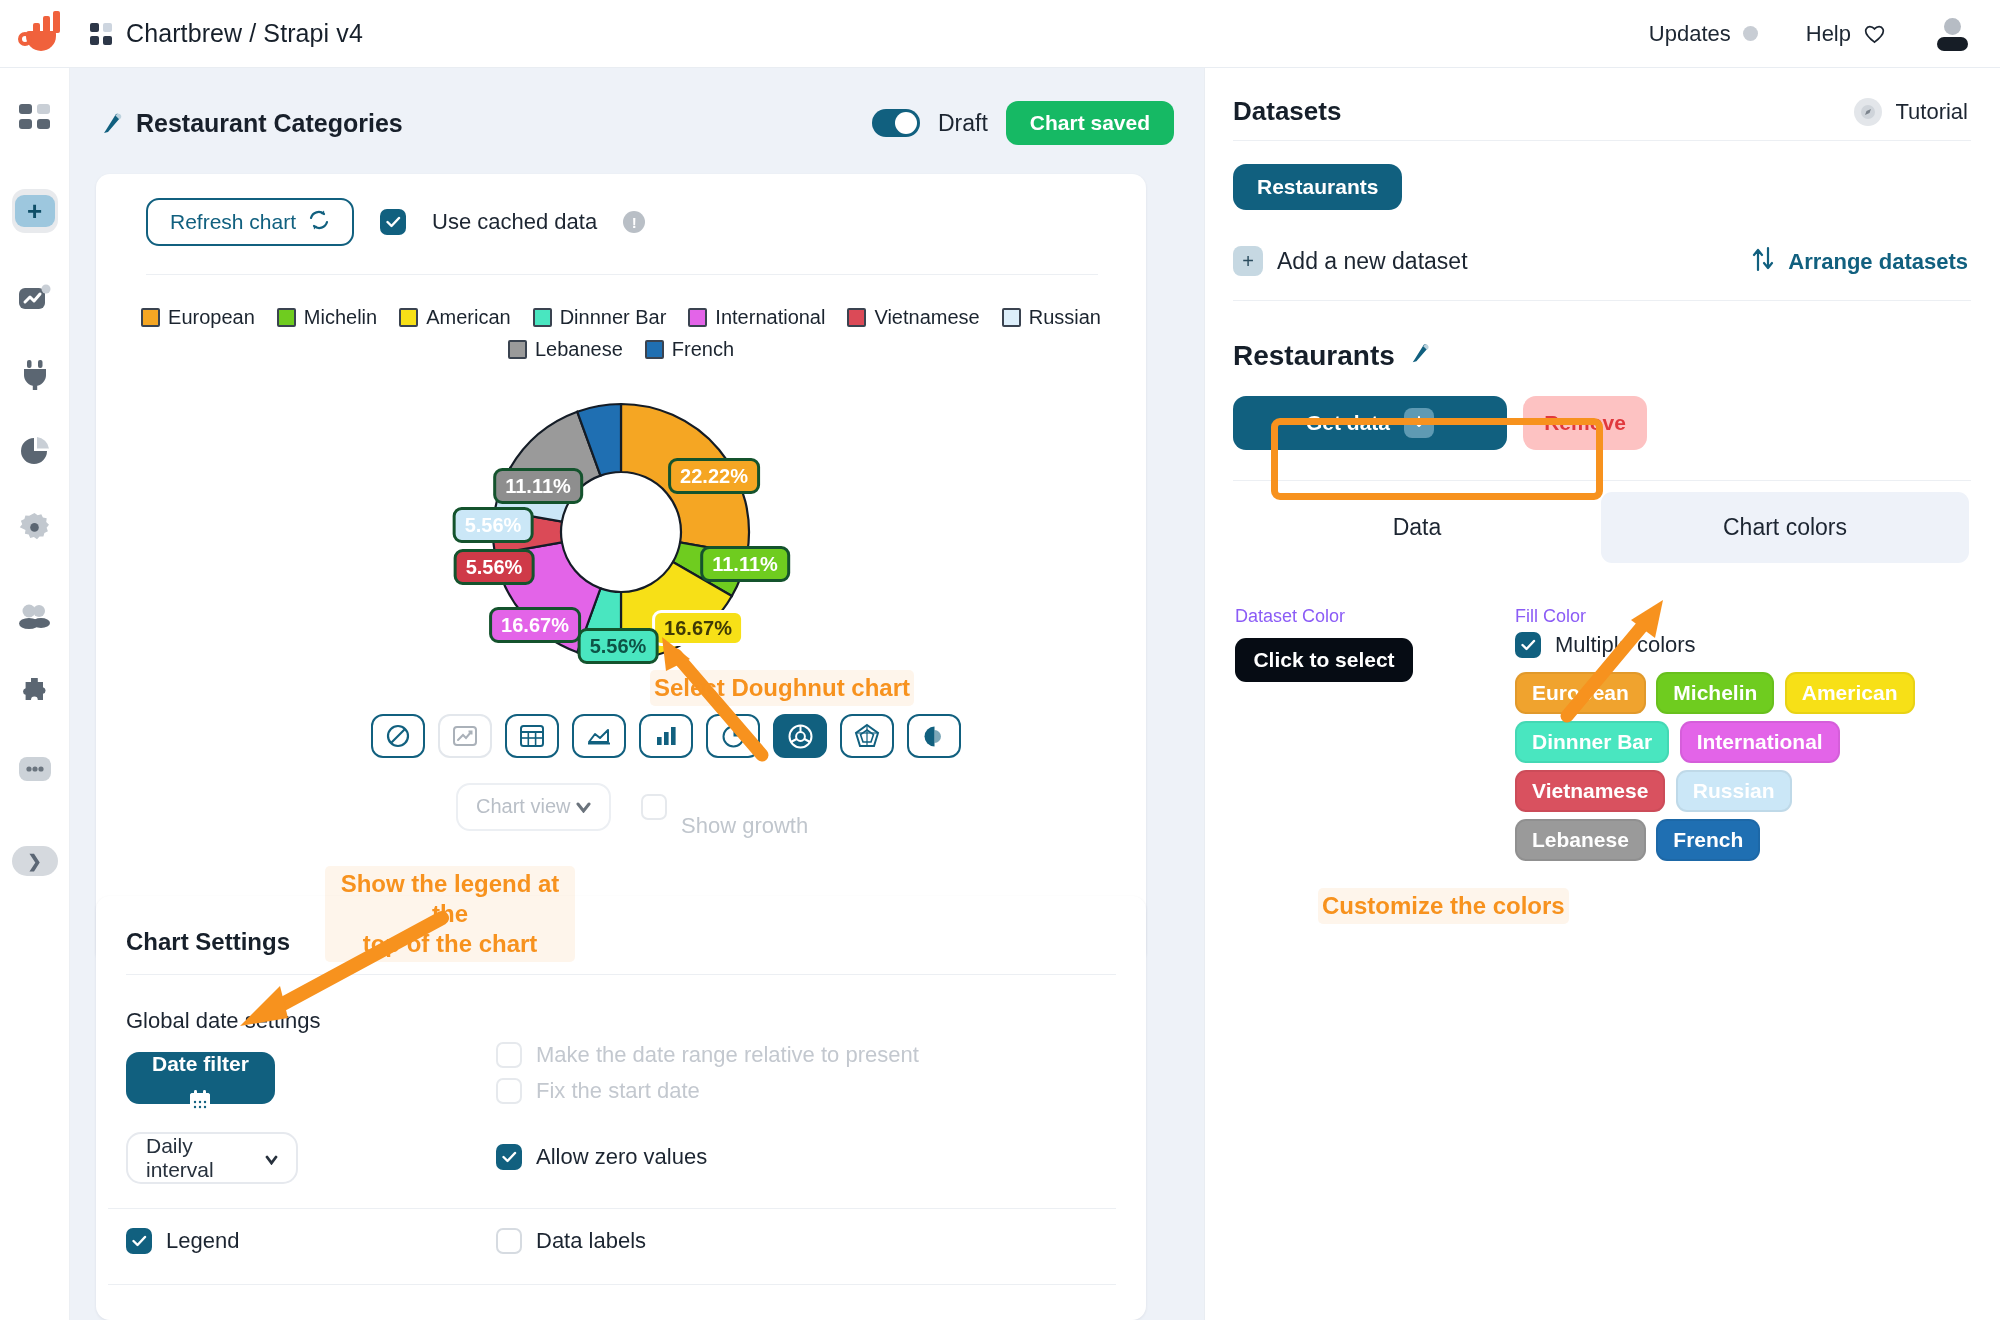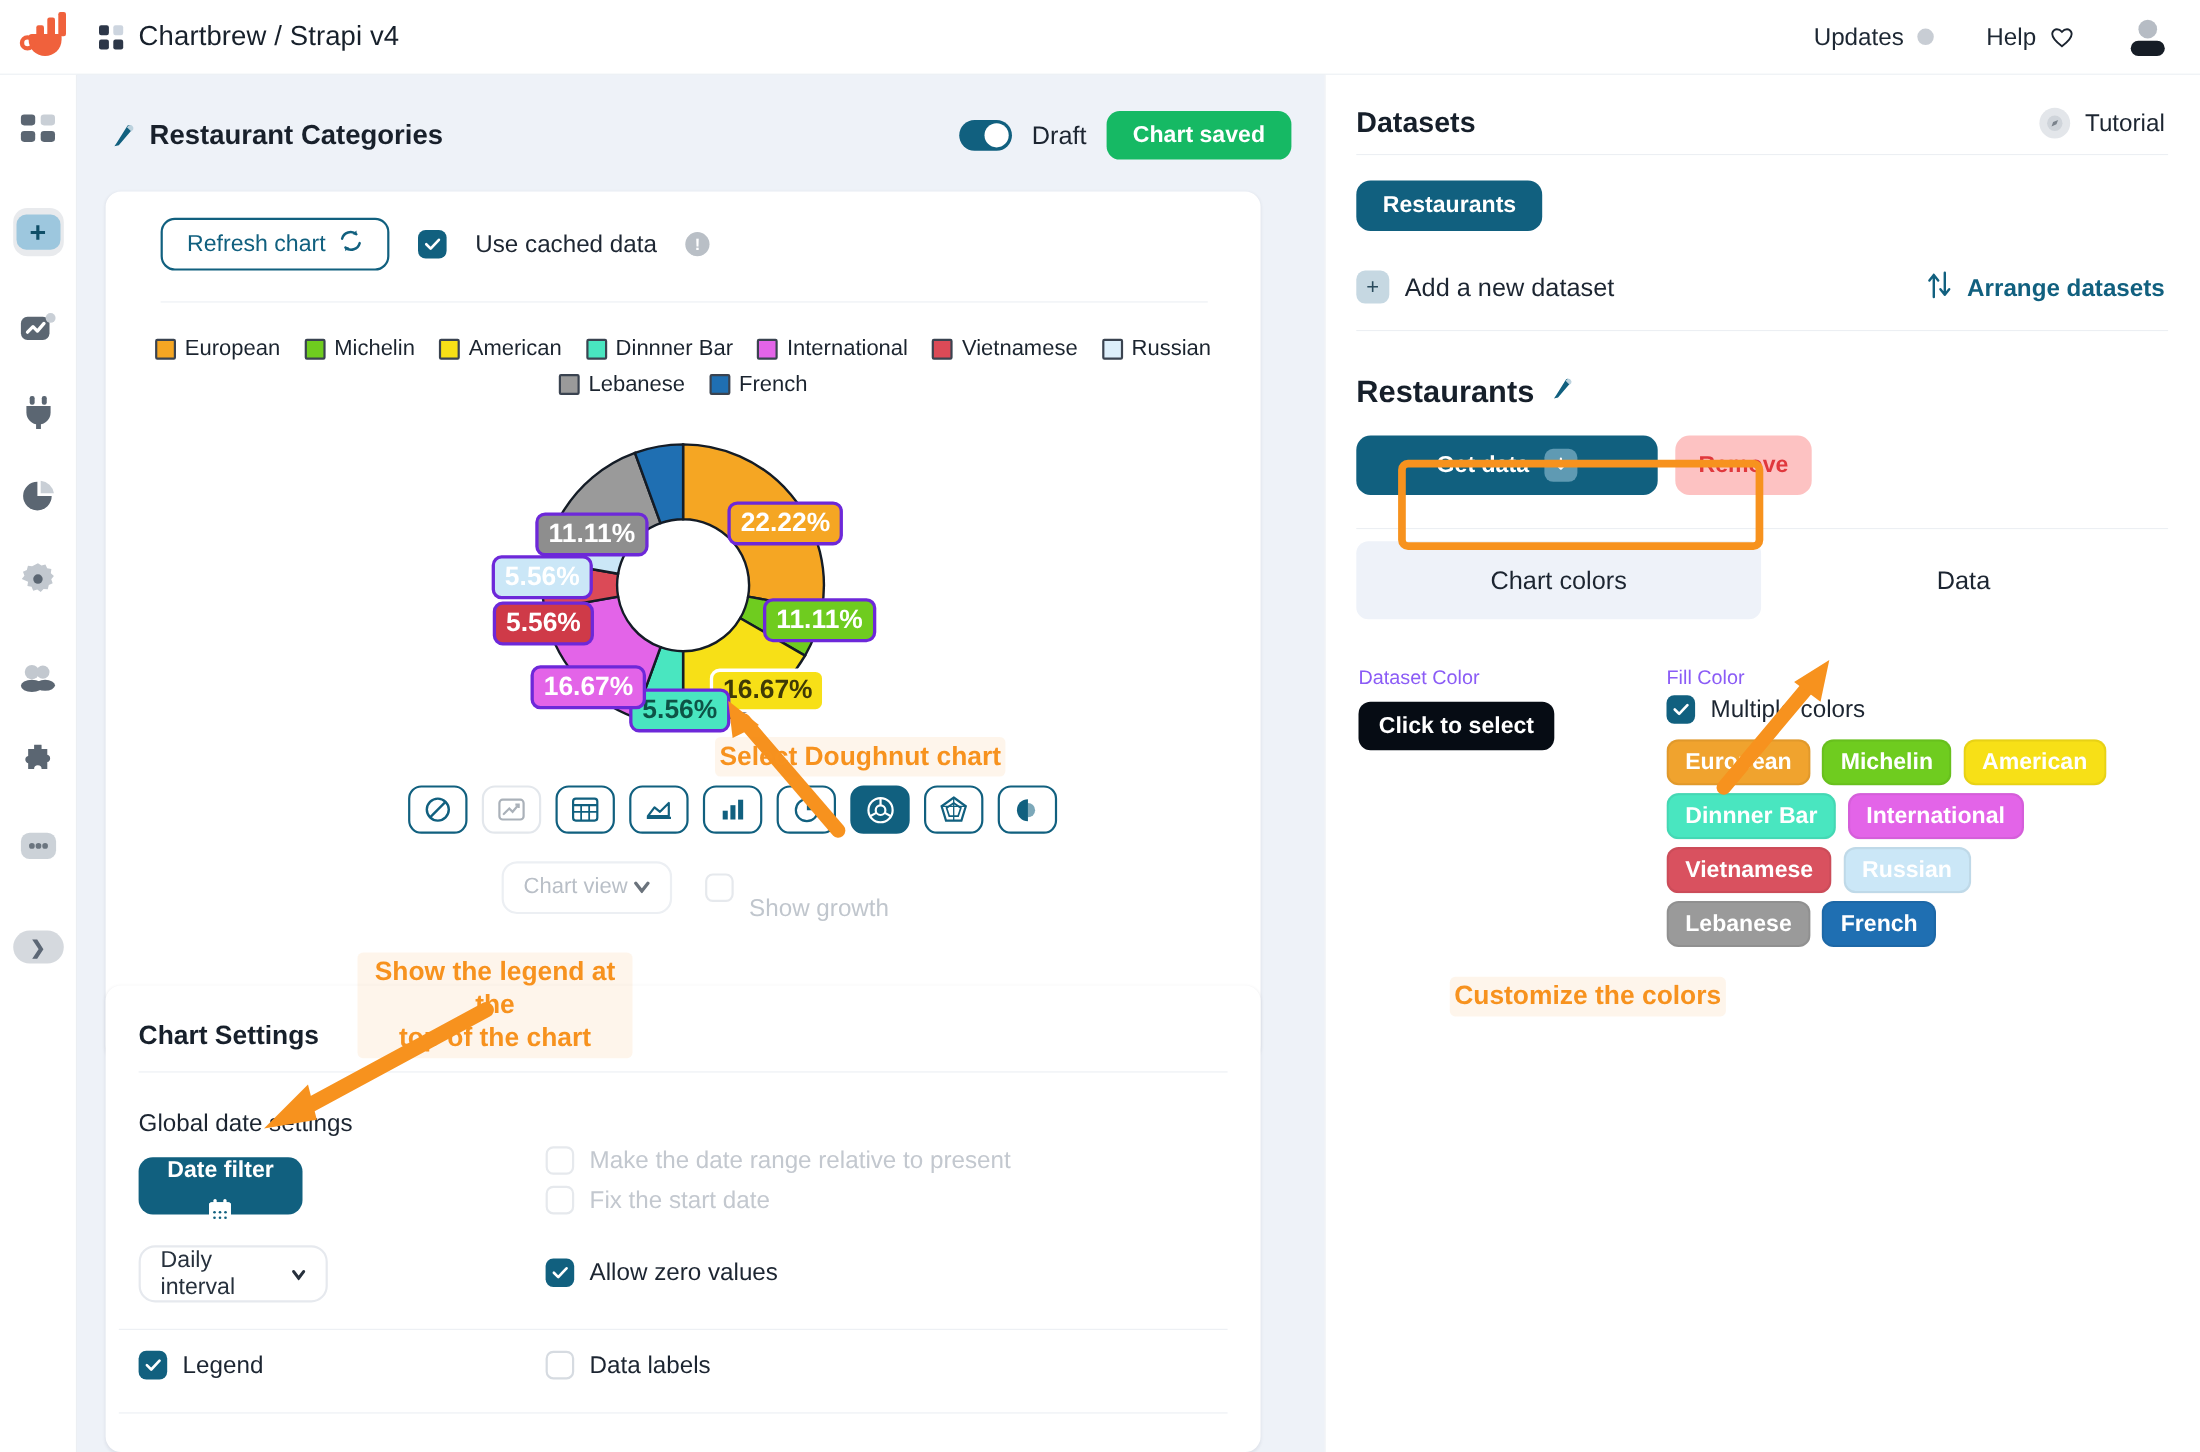--- a/index.html
+++ b/index.html
@@ -124,22 +124,22 @@
   .legend { position: absolute; left: 50px; top: 132px; width: 950px; }
   .legend-row { display: flex; justify-content: center; gap: 22px; margin-bottom: 9px; flex-wrap: nowrap; }
   .legend-item { display: flex; align-items: center; gap: 8px; font-size: 20px; color: #1b242f; white-space: nowrap; }
   .legend-swatch { width: 19px; height: 19px; border: 2px solid #3a4350; border-radius: 2px; }
 
   
   .donut-wrap { position: absolute; left: 245px; top: 198px; width: 560px; height: 320px; }
   .donut-svg { position: absolute; left: 0; top: 0; }
   .dlabel {
     position: absolute; transform: translate(-50%,-50%);
-    border: 3px solid #6d28d9; border-radius: 9px;
-    color: #fff; font-size: 24px; font-weight: bold;
+    border: 3px solid #14532d; border-radius: 9px;
+    color: #fff; font-size: 20px; font-weight: bold;
     padding: 4px 9px; white-space: nowrap; line-height: 1.1;
   }
 
   
   .types { position: absolute; left: 275px; top: 540px; display: flex; gap: 13px; }
   .type-btn {
     width: 54px; height: 44px; border-radius: 12px; border: 2px solid #11607f;
     background: #fff; display: flex; align-items: center; justify-content: center; cursor: pointer;
   }
   .type-btn.grey { border-color: #e3e7ec; }
@@ -685,22 +685,22 @@
       <svg width="16" height="16" viewBox="0 0 16 16">
           <path d="M8 2 V11 M8 11 L4.5 7.5 M8 11 L11.5 7.5" stroke="#fff" stroke-width="2" fill="none" stroke-linecap="round"></path>
         </svg>
     </span>
   </button>
   <button class="btn-remove">Remove</button>
 
   <div class="hr" style="left:28px; top:412px; width:738px;"></div>
 
   <div class="tabs">
+    <div class="tab">Data</div>
     <div class="tab sel">Chart colors</div>
-    <div class="tab">Data</div>
   </div>
 
   <div class="fc-label" style="left:30px; top:538px;">Dataset Color</div>
   <button class="btn-black">Click to select</button>
 
   <div class="fc-label" style="left:310px; top:538px;">Fill Color</div>
   <span class="opt-on" style="position:absolute; left:310px; top:564px;">
     <span class="chk">
       <svg width="15" height="12" viewBox="0 0 15 12">
           <path d="M1.5 6 L5.5 10 L13 2" stroke="#fff" stroke-width="2.4" fill="none" stroke-linecap="round" stroke-linejoin="round"></path>

